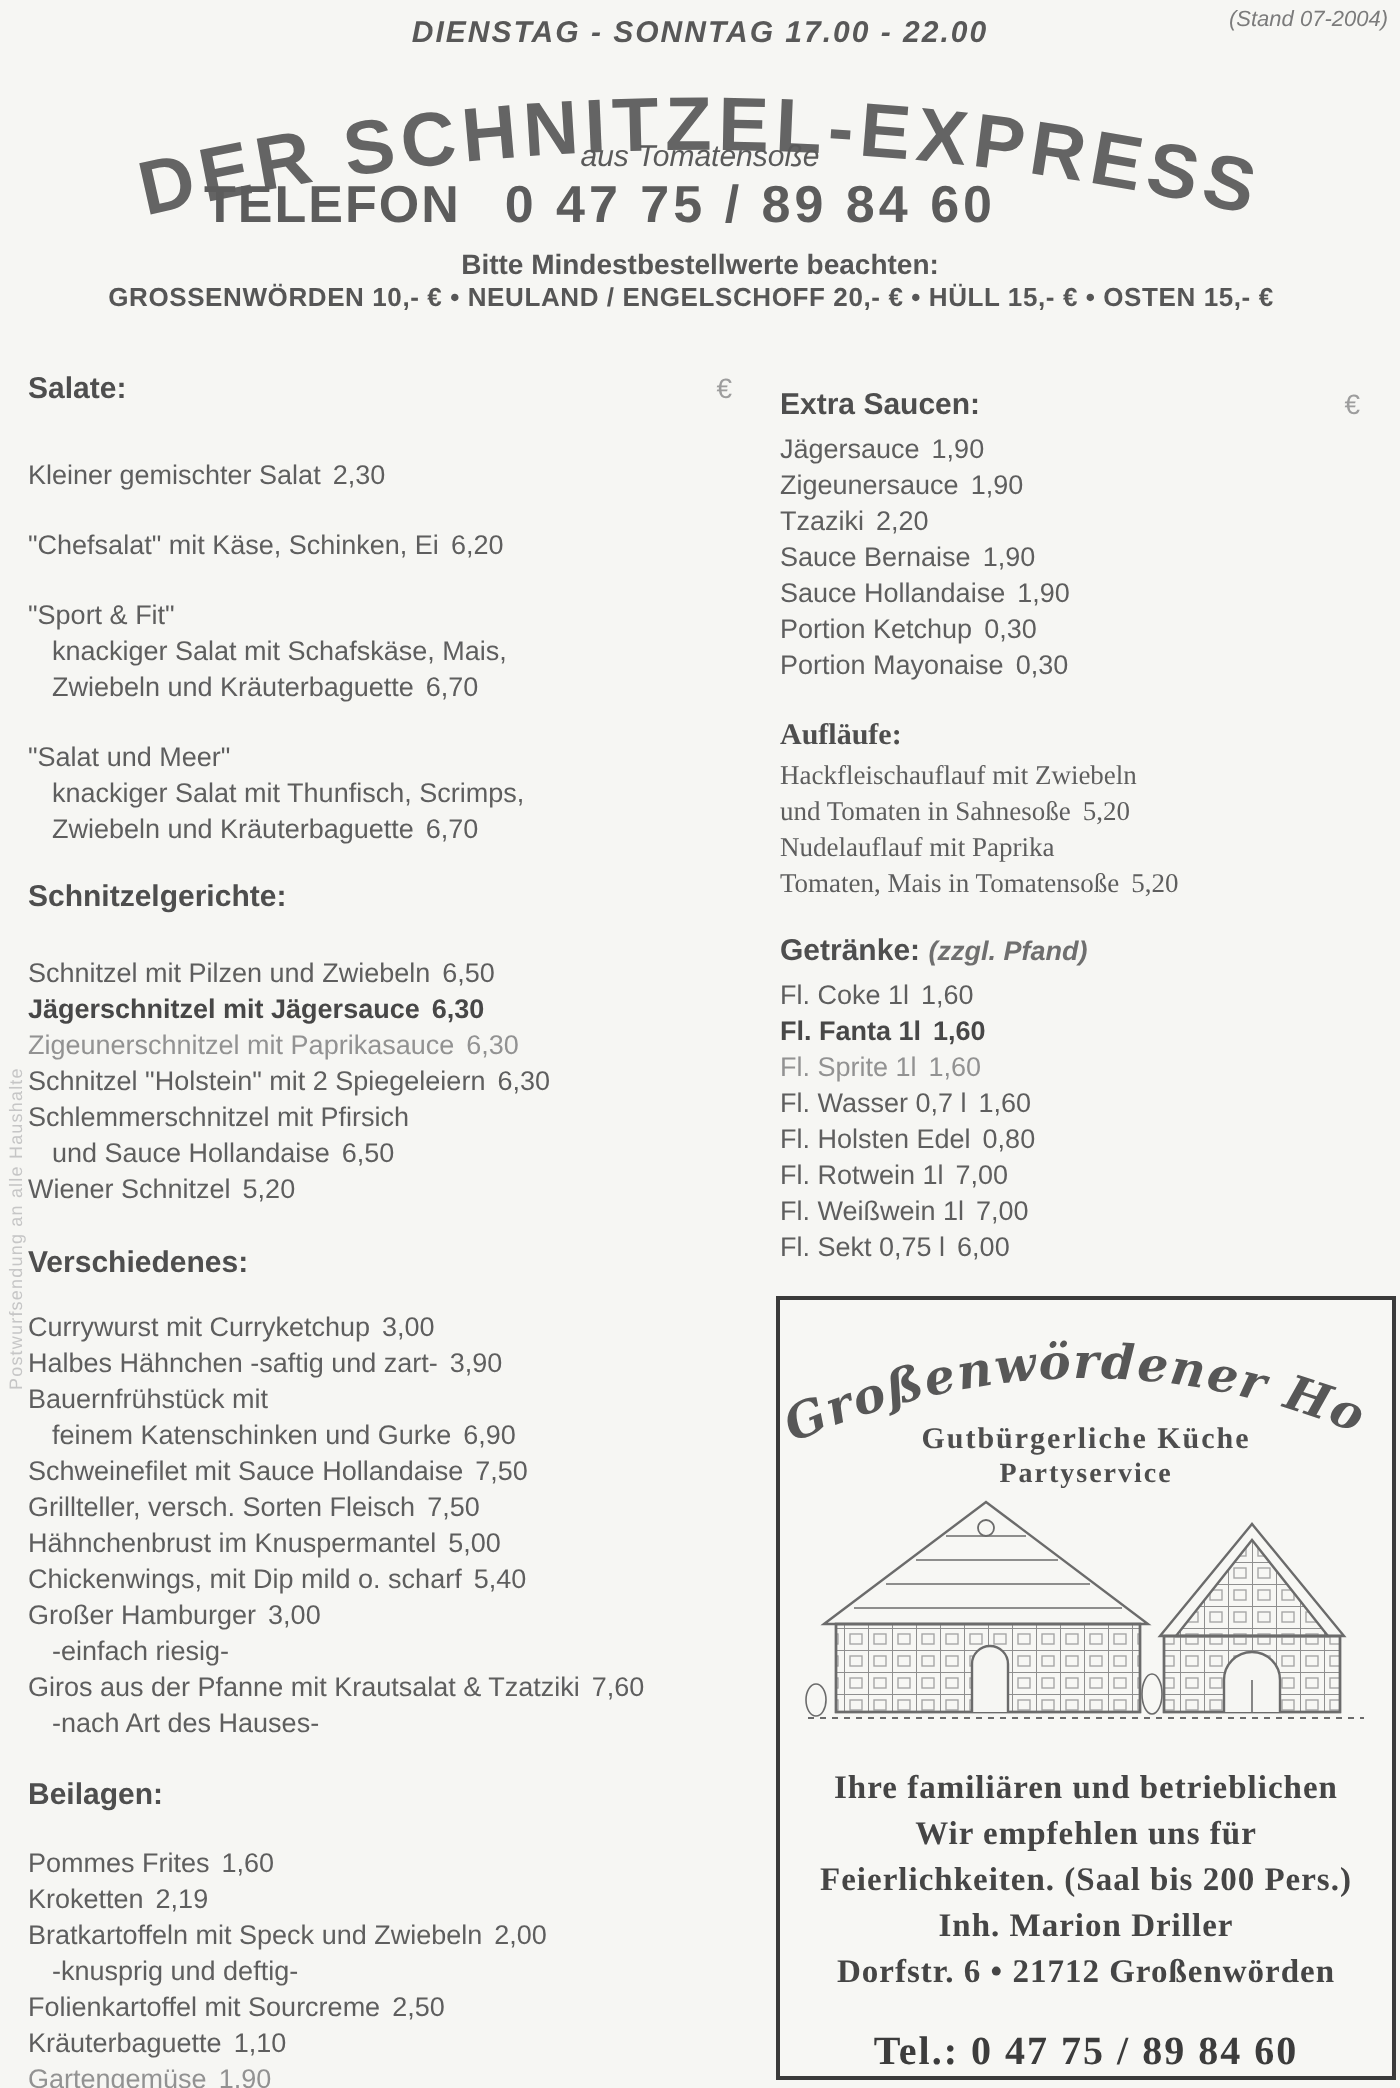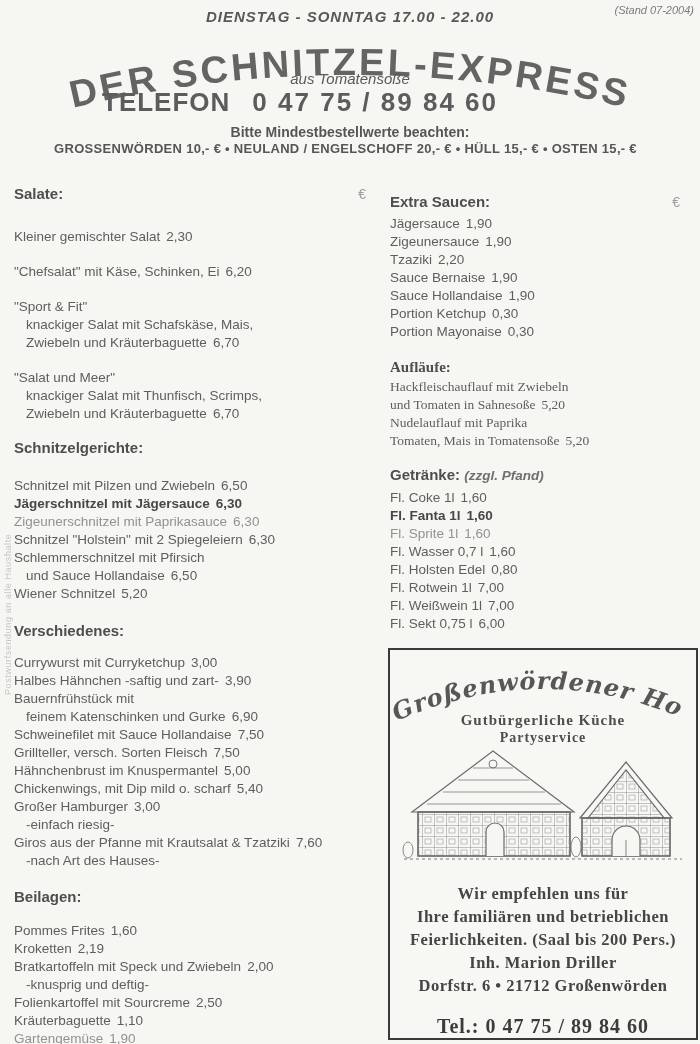--- a/index.html
+++ b/index.html
@@ -445,22 +445,22 @@
         <path d="M214 108 V92 a14 14 0 0 1 28 0 V108" fill="#f6f6f3"></path>
         <line x1="228" y1="92" x2="228" y2="108" stroke-width="0.8"></line>
 
         <line x1="6" y1="111" x2="284" y2="111" stroke-dasharray="3 3" stroke-width="0.9"></line>
         <ellipse cx="10" cy="102" rx="5" ry="8" stroke-width="0.8"></ellipse>
         <ellipse cx="178" cy="99" rx="5" ry="10" stroke-width="0.8"></ellipse>
       </g>
     </svg>
 
     <div class="ad-lines">
+      <div class="ad-line">Ihre familiären und betrieblichen</div>
       <div class="ad-line">Wir empfehlen uns für</div>
-      <div class="ad-line">Ihre familiären und betrieblichen</div>
       <div class="ad-line">Feierlichkeiten. (Saal bis 200 Pers.)</div>
       <div class="ad-line">Inh. Marion Driller</div>
       <div class="ad-line">Dorfstr. 6 • 21712 Großenwörden</div>
       <div class="ad-phone">Tel.: 0 47 75 / 89 84 60</div>
     </div>
   </div>
 
 </div>
 
 </body></html>

